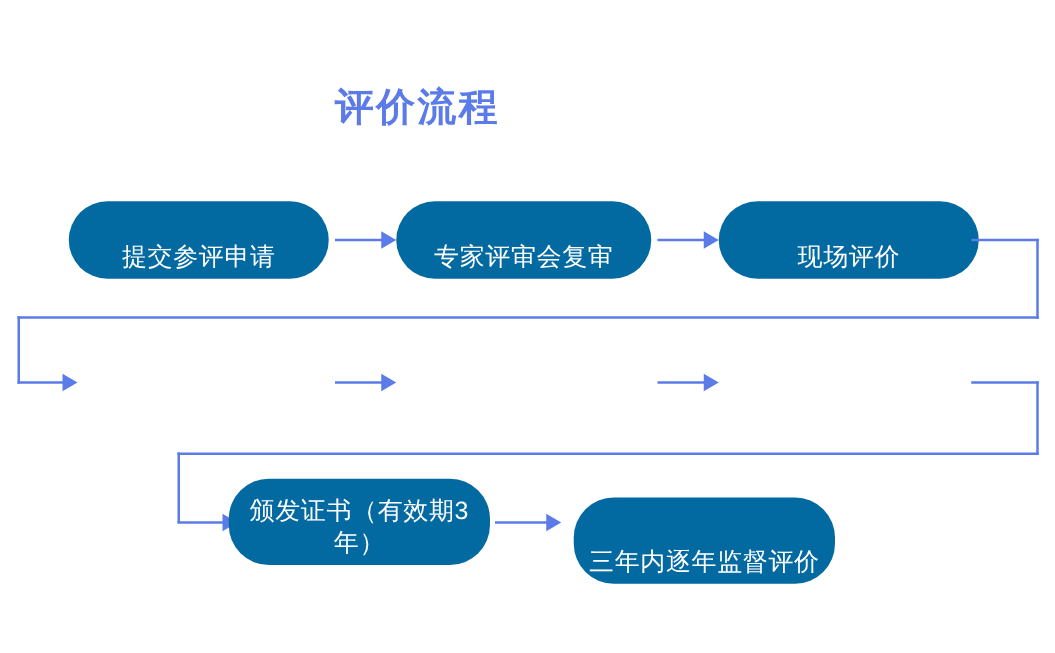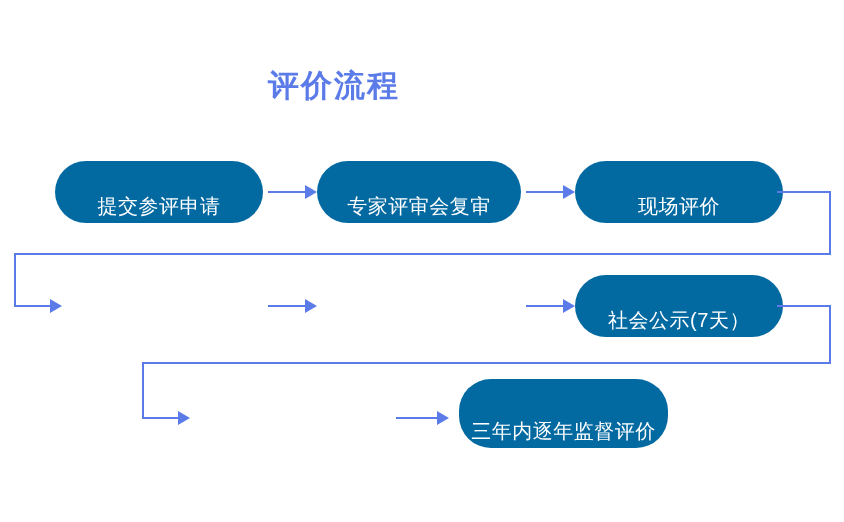--- a/index.html
+++ b/index.html
@@ -97,32 +97,32 @@
   <div class="arrow" style="left:50px; top:299px;"></div>
 
 
   <div class="conn h" style="left:268px; top:305px; width:43px;"></div>
   <div class="arrow" style="left:305px; top:299px;"></div>
 
 
   <div class="conn h" style="left:526px; top:305px; width:43px;"></div>
   <div class="arrow" style="left:563px; top:299px;"></div>
 
-  <div class="node" style="left:575px; top:275px; width:208px; height:62px;">
-    <span>社会公示(7天）</span>
-  </div>
 
   <div class="conn h" style="left:777px; top:305px; width:54px;"></div>
   <div class="conn v" style="left:829px; top:305px; height:59px;"></div>
   <div class="conn h" style="left:142px; top:362px; width:689px;"></div>
   <div class="conn v" style="left:142px; top:362px; height:56px;"></div>
   <div class="conn h" style="left:142px; top:417px; width:42px;"></div>
   <div class="arrow" style="left:178px; top:411px;"></div>
 
+  <div class="node" style="left:183px; top:383px; width:209px; height:69px;">
+    <span>颁发证书（有效期3年）</span>
+  </div>
 
   <div class="conn h" style="left:396px; top:417px; width:48px;"></div>
   <div class="arrow" style="left:437px; top:411px;"></div>
 
-  <div class="node" style="left:459px; top:379px; width:209px; height:69px;">
+  <div class="node" style="left:459px; top:398px; width:209px; height:69px;">
     <span>三年内逐年监督评价</span>
   </div>
 
 </div>
 
 </body></html>

